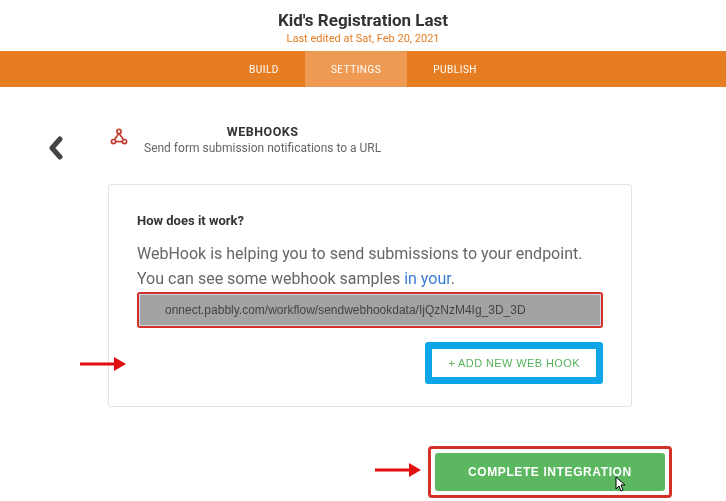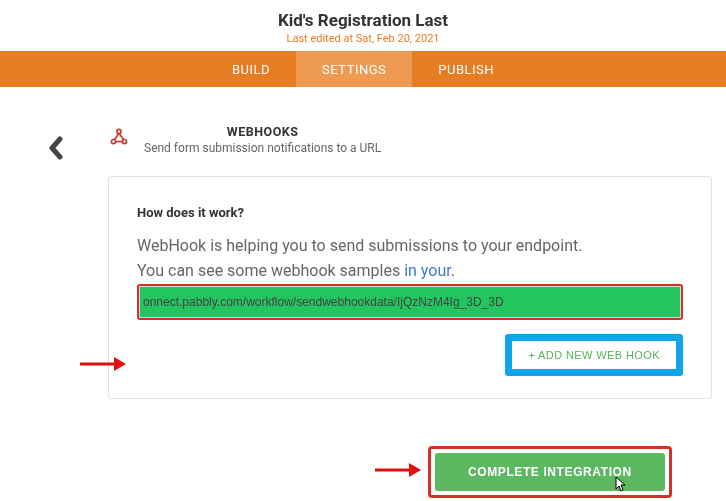--- a/index.html
+++ b/index.html
@@ -27,21 +27,21 @@
   }
   .tabbar {
     background: #e77d22;
     display: flex;
     justify-content: center;
     align-items: stretch;
     height: 36px;
   }
   .tab {
     color: #fff;
-    font-size: 13px;
+    font-size: 10px;
     letter-spacing: 0.5px;
     padding: 8px 26px;
     display: flex;
     align-items: center;
     cursor: pointer;
   }
   .tab.active {
     background: #ef9a52;
   }
   .back-chevron {
@@ -73,22 +73,22 @@
     color: #333;
   }
   .section-head-text .subtitle {
     font-size: 12px;
     color: #666;
     margin-top: 2px;
   }
   .panel {
     position: absolute;
     left: 108px;
-    top: 176px;
-    width: 604px;
+    top: 184px;
+    width: 524px;
     border: 1px solid #e3e3e3;
     border-radius: 3px;
     background: #fff;
     padding: 28px 28px 22px;
   }
   .how-title {
     font-size: 13px;
     font-weight: 700;
     color: #333;
     margin-bottom: 14px;
@@ -111,25 +111,25 @@
   }
   .url-box-wrap {
     border: 2px solid #d33027;
     border-radius: 3px;
     padding: 0;
   }
   .url-input {
     width: 100%;
     border: 1px solid #c9d7e6;
     border-radius: 2px;
-    padding: 8px 3px;
+    padding: 8px 25px;
     font-size: 12px;
     color: #444;
     outline: none;
-    background:#22c55e;
+    background:#a3a3a3;
   }
   .add-hook-btn {
     display: block;
     margin: 14px 0 0 auto;
     border: 7px solid #0ea5e9;
     background: #fff;
     color: #56b25a;
     font-size: 11px;
     letter-spacing: 0.4px;
     padding: 8px 16px;

